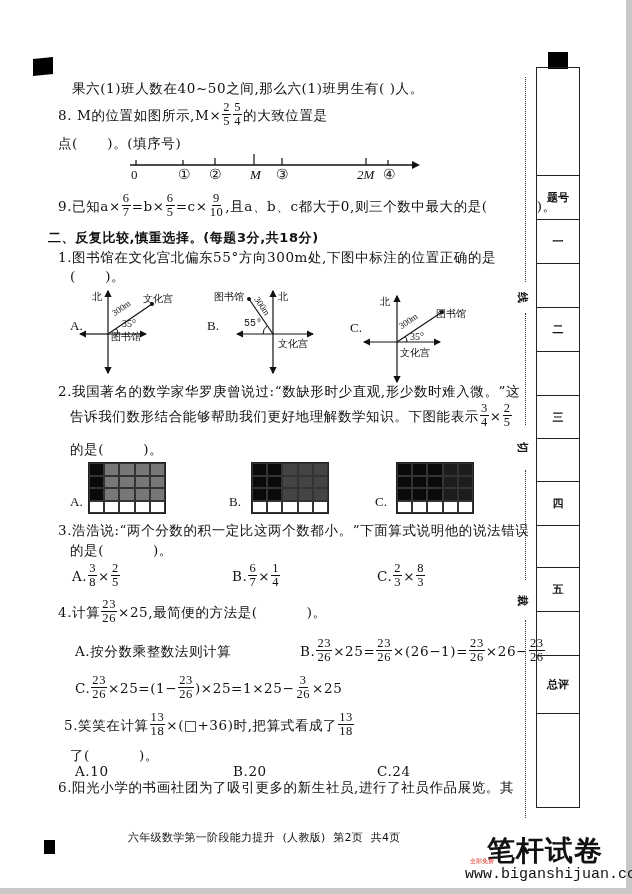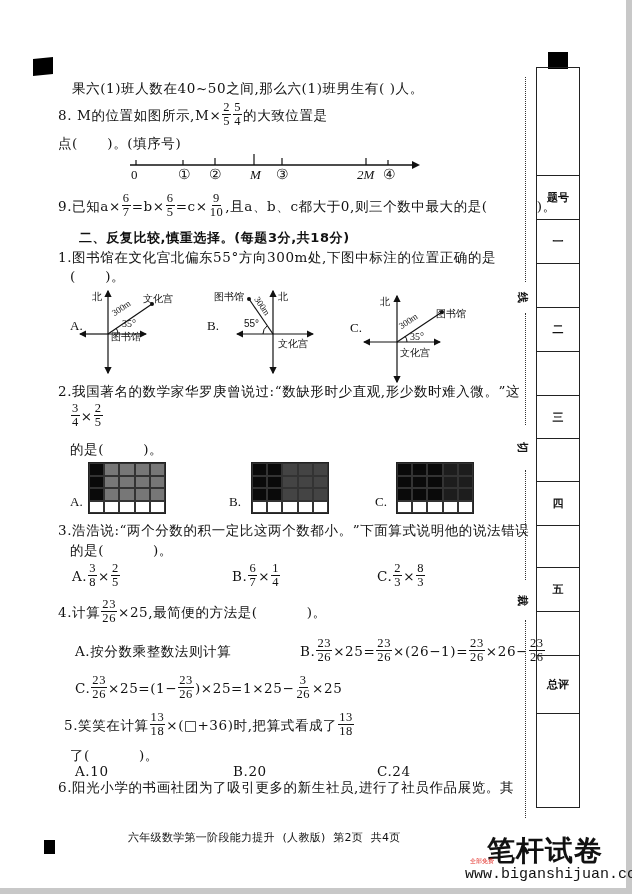--- a/index.html
+++ b/index.html
@@ -1,20 +1,20 @@
 <!DOCTYPE html>
 <html><head>
 <meta charset="utf-8">
 <style>
   * { margin:0; padding:0; box-sizing:border-box; }
   html, body { width:632px; height:894px; background:#ffffff; overflow:hidden; }
   body { position:relative; font-family:"DejaVu Serif","Liberation Serif",serif; color:#111; }
   .abs { position:absolute; }
   .t { font-size:13.5px; line-height:18px; white-space:nowrap; letter-spacing:0.6px; }
-  .bold { font-weight:bold;margin-left:31px; }
+  .bold { font-weight:bold; }
   .frac { display:inline-flex; flex-direction:column; align-items:center; vertical-align:middle; font-size:12.5px; line-height:13px; margin:0 1px; font-family:"Liberation Serif",serif; }
   .frac .n { border-bottom:1px solid #111; padding:0 1px; }
   .frac .d { padding:0 1px; }
   .edge-right { position:absolute; left:626px; top:0; width:6px; height:894px; background:#c8c8c8; }
   .edge-bottom { position:absolute; left:0; top:888px; width:632px; height:6px; background:#c8c8c8; }
   .mark { position:absolute; background:#000; }
   .score-table { position:absolute; left:536px; top:67px; width:44px; border-left:1.5px solid #222; border-right:1.5px solid #222; }
   .score-row { border-bottom:1.5px solid #222; display:flex; align-items:center; justify-content:center; font-family:"DejaVu Sans",sans-serif; font-weight:bold; font-size:11px; }
   .dots { position:absolute; left:525px; border-left:1.5px dotted #333; }
   .vchar { position:absolute; left:517px; font-family:"DejaVu Sans",sans-serif; font-weight:bold; font-size:11px; transform:rotate(90deg); }
@@ -128,40 +128,41 @@
   <line x1="38" y1="49" x2="38" y2="6" stroke="#111" stroke-width="1.2" marker-end="url(#ah)"></line>
   <line x1="38" y1="49" x2="38" y2="88" stroke="#111" stroke-width="1.2" marker-end="url(#ah)"></line>
   <line x1="38" y1="49" x2="14" y2="14" stroke="#111" stroke-width="1.2"></line>
   <circle cx="14" cy="14" r="2" fill="#111"></circle>
   <path d="M28,49 A10,10 0 0 1 32,41" stroke="#111" fill="none" stroke-width="1"></path>
 </svg>
 <div class="abs" style="left:214px;top:290px;font-size:10px;font-family:'DejaVu Sans',sans-serif;">图书馆</div>
 <div class="abs" style="left:278px;top:290px;font-size:10px;font-family:'DejaVu Sans',sans-serif;">北</div>
 <div class="abs" style="left:278px;top:337px;font-size:10px;font-family:'DejaVu Sans',sans-serif;">文化宫</div>
 <div class="abs" style="left:252px;top:301px;font-size:9px;transform:rotate(56deg);font-family:'Liberation Serif',serif;">300m</div>
-<div class="abs" style="left:244px;top:318px;font-size:10px;font-family:Liberation Sans, sans-serif;">55°</div>
+<div class="abs" style="left:244px;top:318px;font-size:10px;font-family:Liberation Mono, monospace;">55°</div>
 
 <div class="opt-label" style="left:350px;top:320px;">C.</div>
 <svg class="abs" style="left:362px;top:290px;" width="120" height="95">
   <line x1="35" y1="52" x2="2" y2="52" stroke="#111" stroke-width="1.2" marker-end="url(#ah)"></line>
   <line x1="35" y1="52" x2="78" y2="52" stroke="#111" stroke-width="1.2" marker-end="url(#ah)"></line>
   <line x1="35" y1="52" x2="35" y2="6" stroke="#111" stroke-width="1.2" marker-end="url(#ah)"></line>
   <line x1="35" y1="52" x2="35" y2="92" stroke="#111" stroke-width="1.2" marker-end="url(#ah)"></line>
   <line x1="35" y1="52" x2="80" y2="22" stroke="#111" stroke-width="1.2"></line>
   <circle cx="80" cy="22" r="2" fill="#111"></circle>
   <path d="M45,52 A10,10 0 0 0 43,46" stroke="#111" fill="none" stroke-width="1"></path>
 </svg>
 <div class="abs" style="left:380px;top:295px;font-size:10px;font-family:'DejaVu Sans',sans-serif;">北</div>
 <div class="abs" style="left:436px;top:307px;font-size:10px;font-family:'DejaVu Sans',sans-serif;">图书馆</div>
 <div class="abs" style="left:400px;top:346px;font-size:10px;font-family:'DejaVu Sans',sans-serif;">文化宫</div>
 <div class="abs" style="left:398px;top:316px;font-size:9px;transform:rotate(-34deg);font-family:'Liberation Serif',serif;">300m</div>
 <div class="abs" style="left:410px;top:331px;font-size:10px;font-family:'Liberation Serif',serif;">35°</div>
 
 <div class="abs t" style="left:58px;top:382px;">2.我国著名的数学家华罗庚曾说过:“数缺形时少直观,形少数时难入微。”这</div>
 <div class="abs t" style="left:70px;top:402px;display:flex;align-items:center;">
+  <span>告诉我们数形结合能够帮助我们更好地理解数学知识。下图能表示</span>
   <span class="frac">
       <span class="n">3</span>
       <span class="d">4</span>
     </span>
   <span>×</span>
   <span class="frac">
       <span class="n">2</span>
       <span class="d">5</span>
     </span>
 </div>

